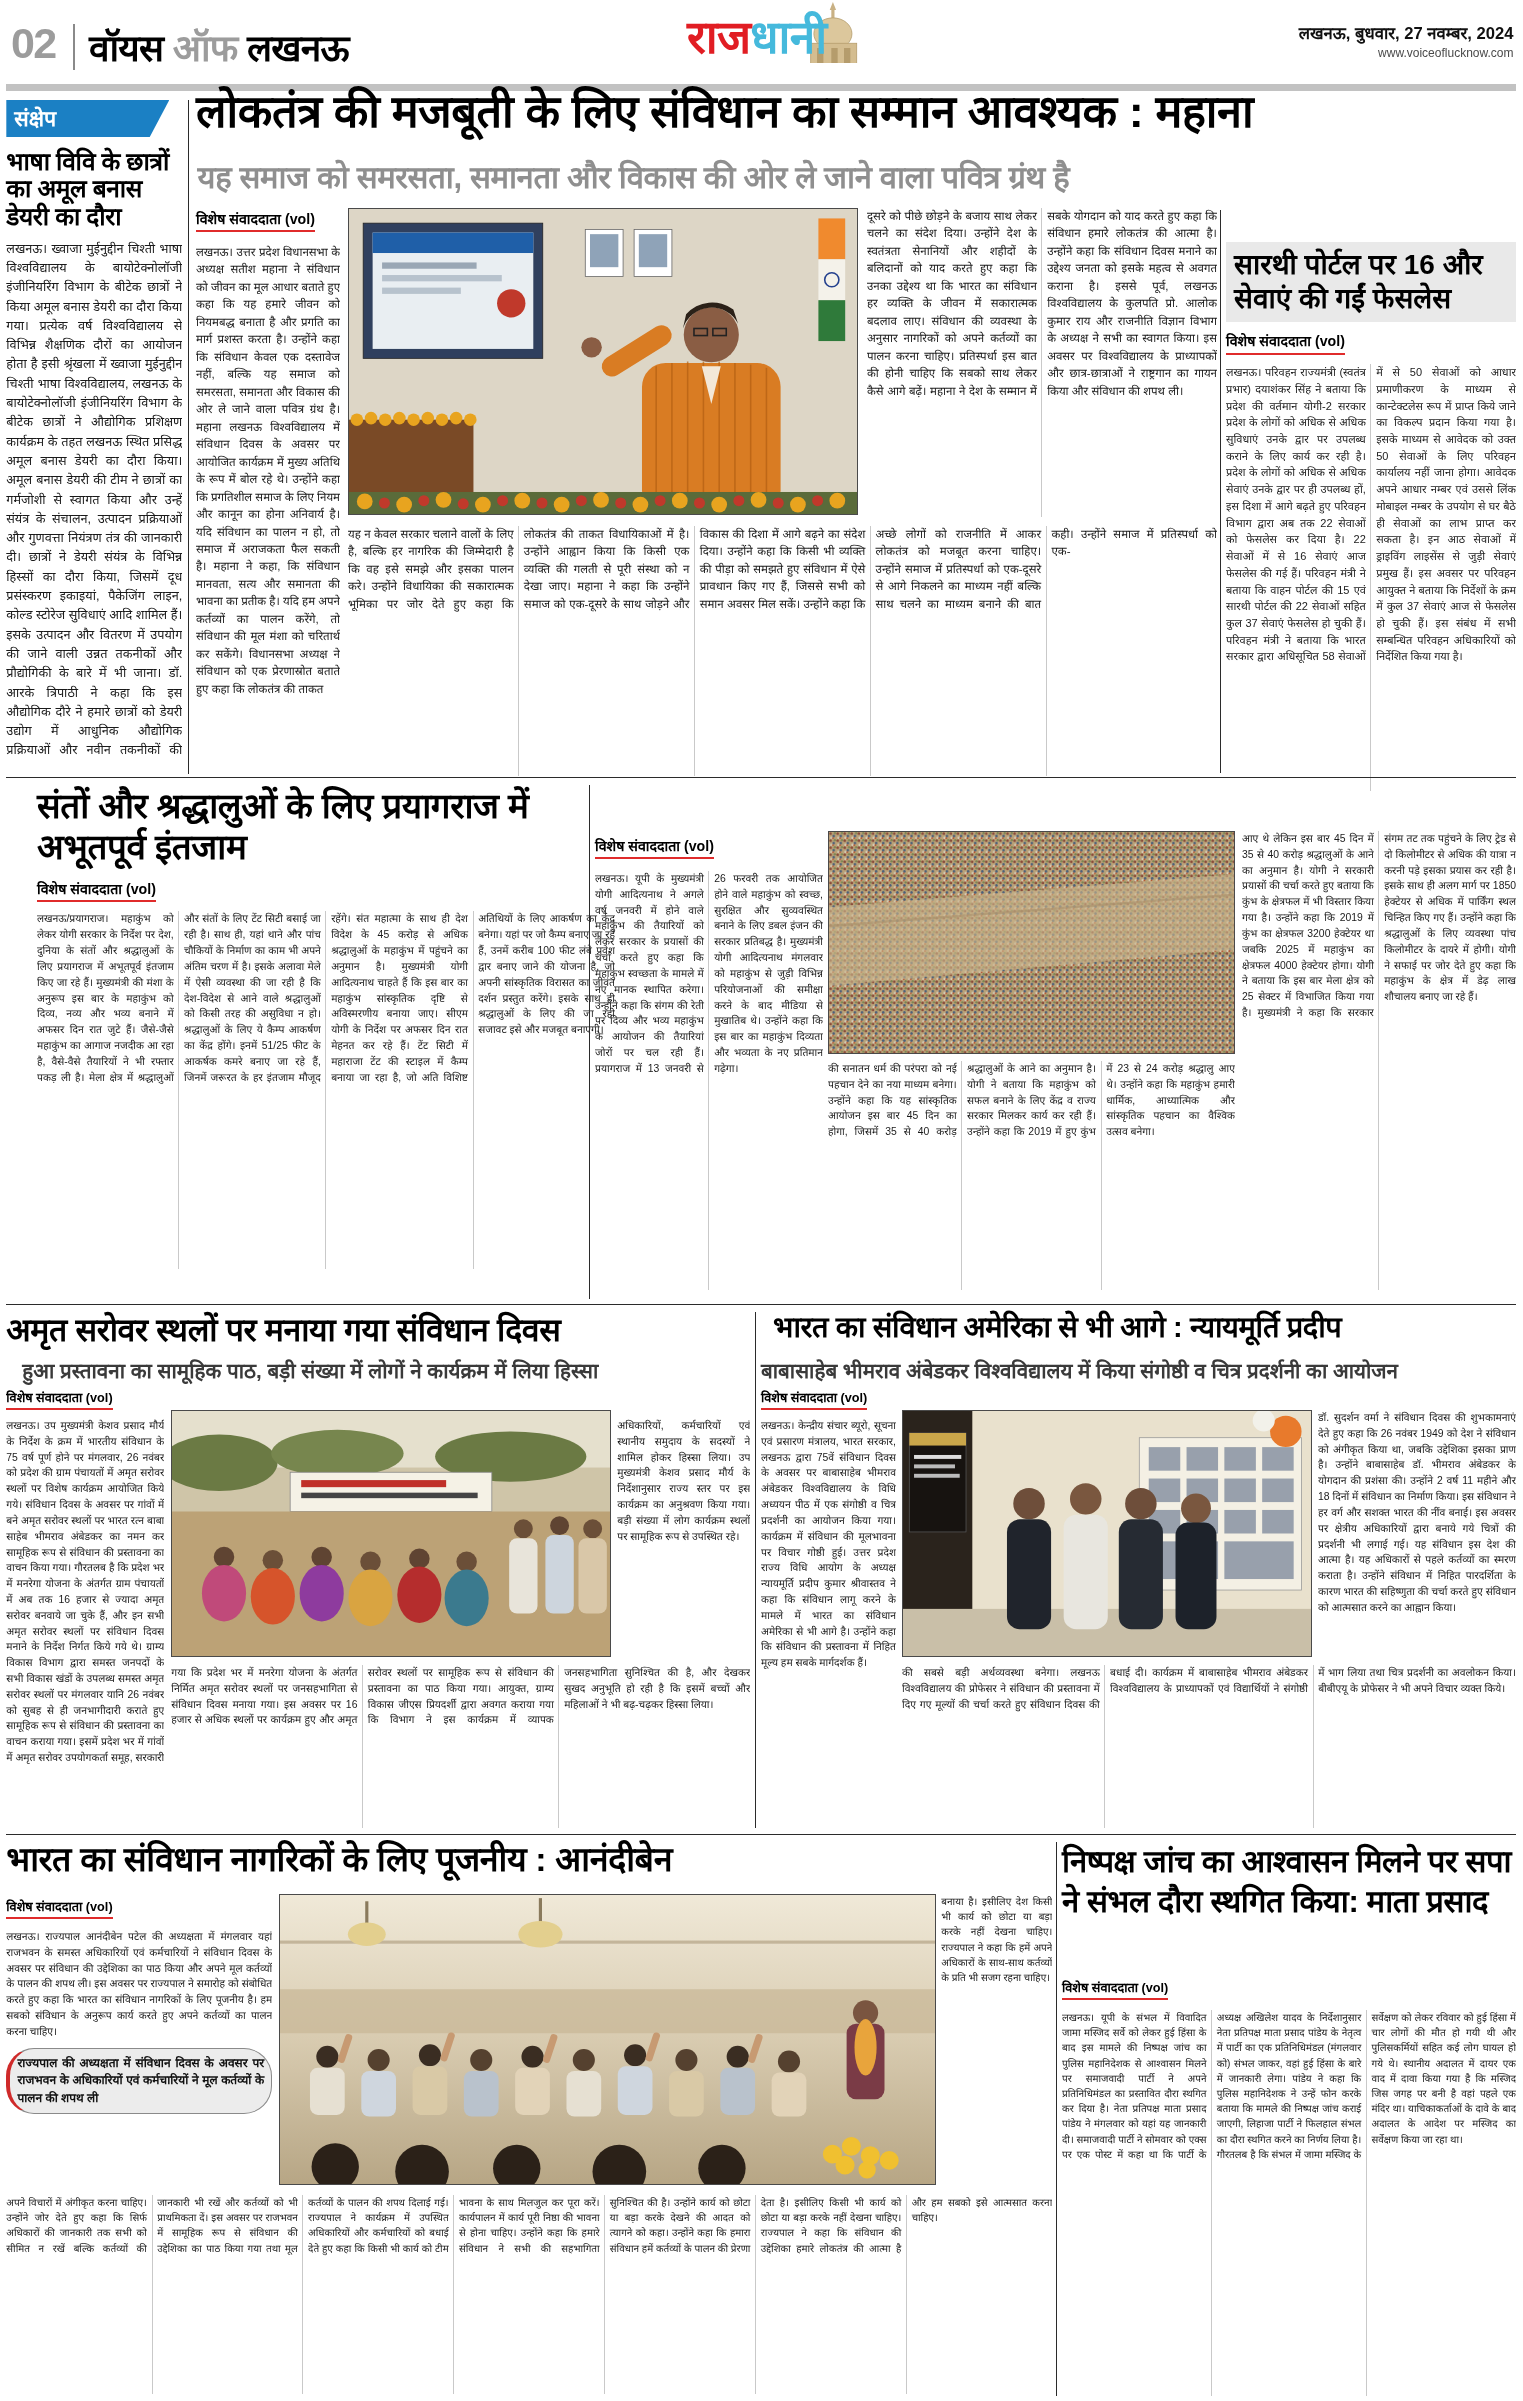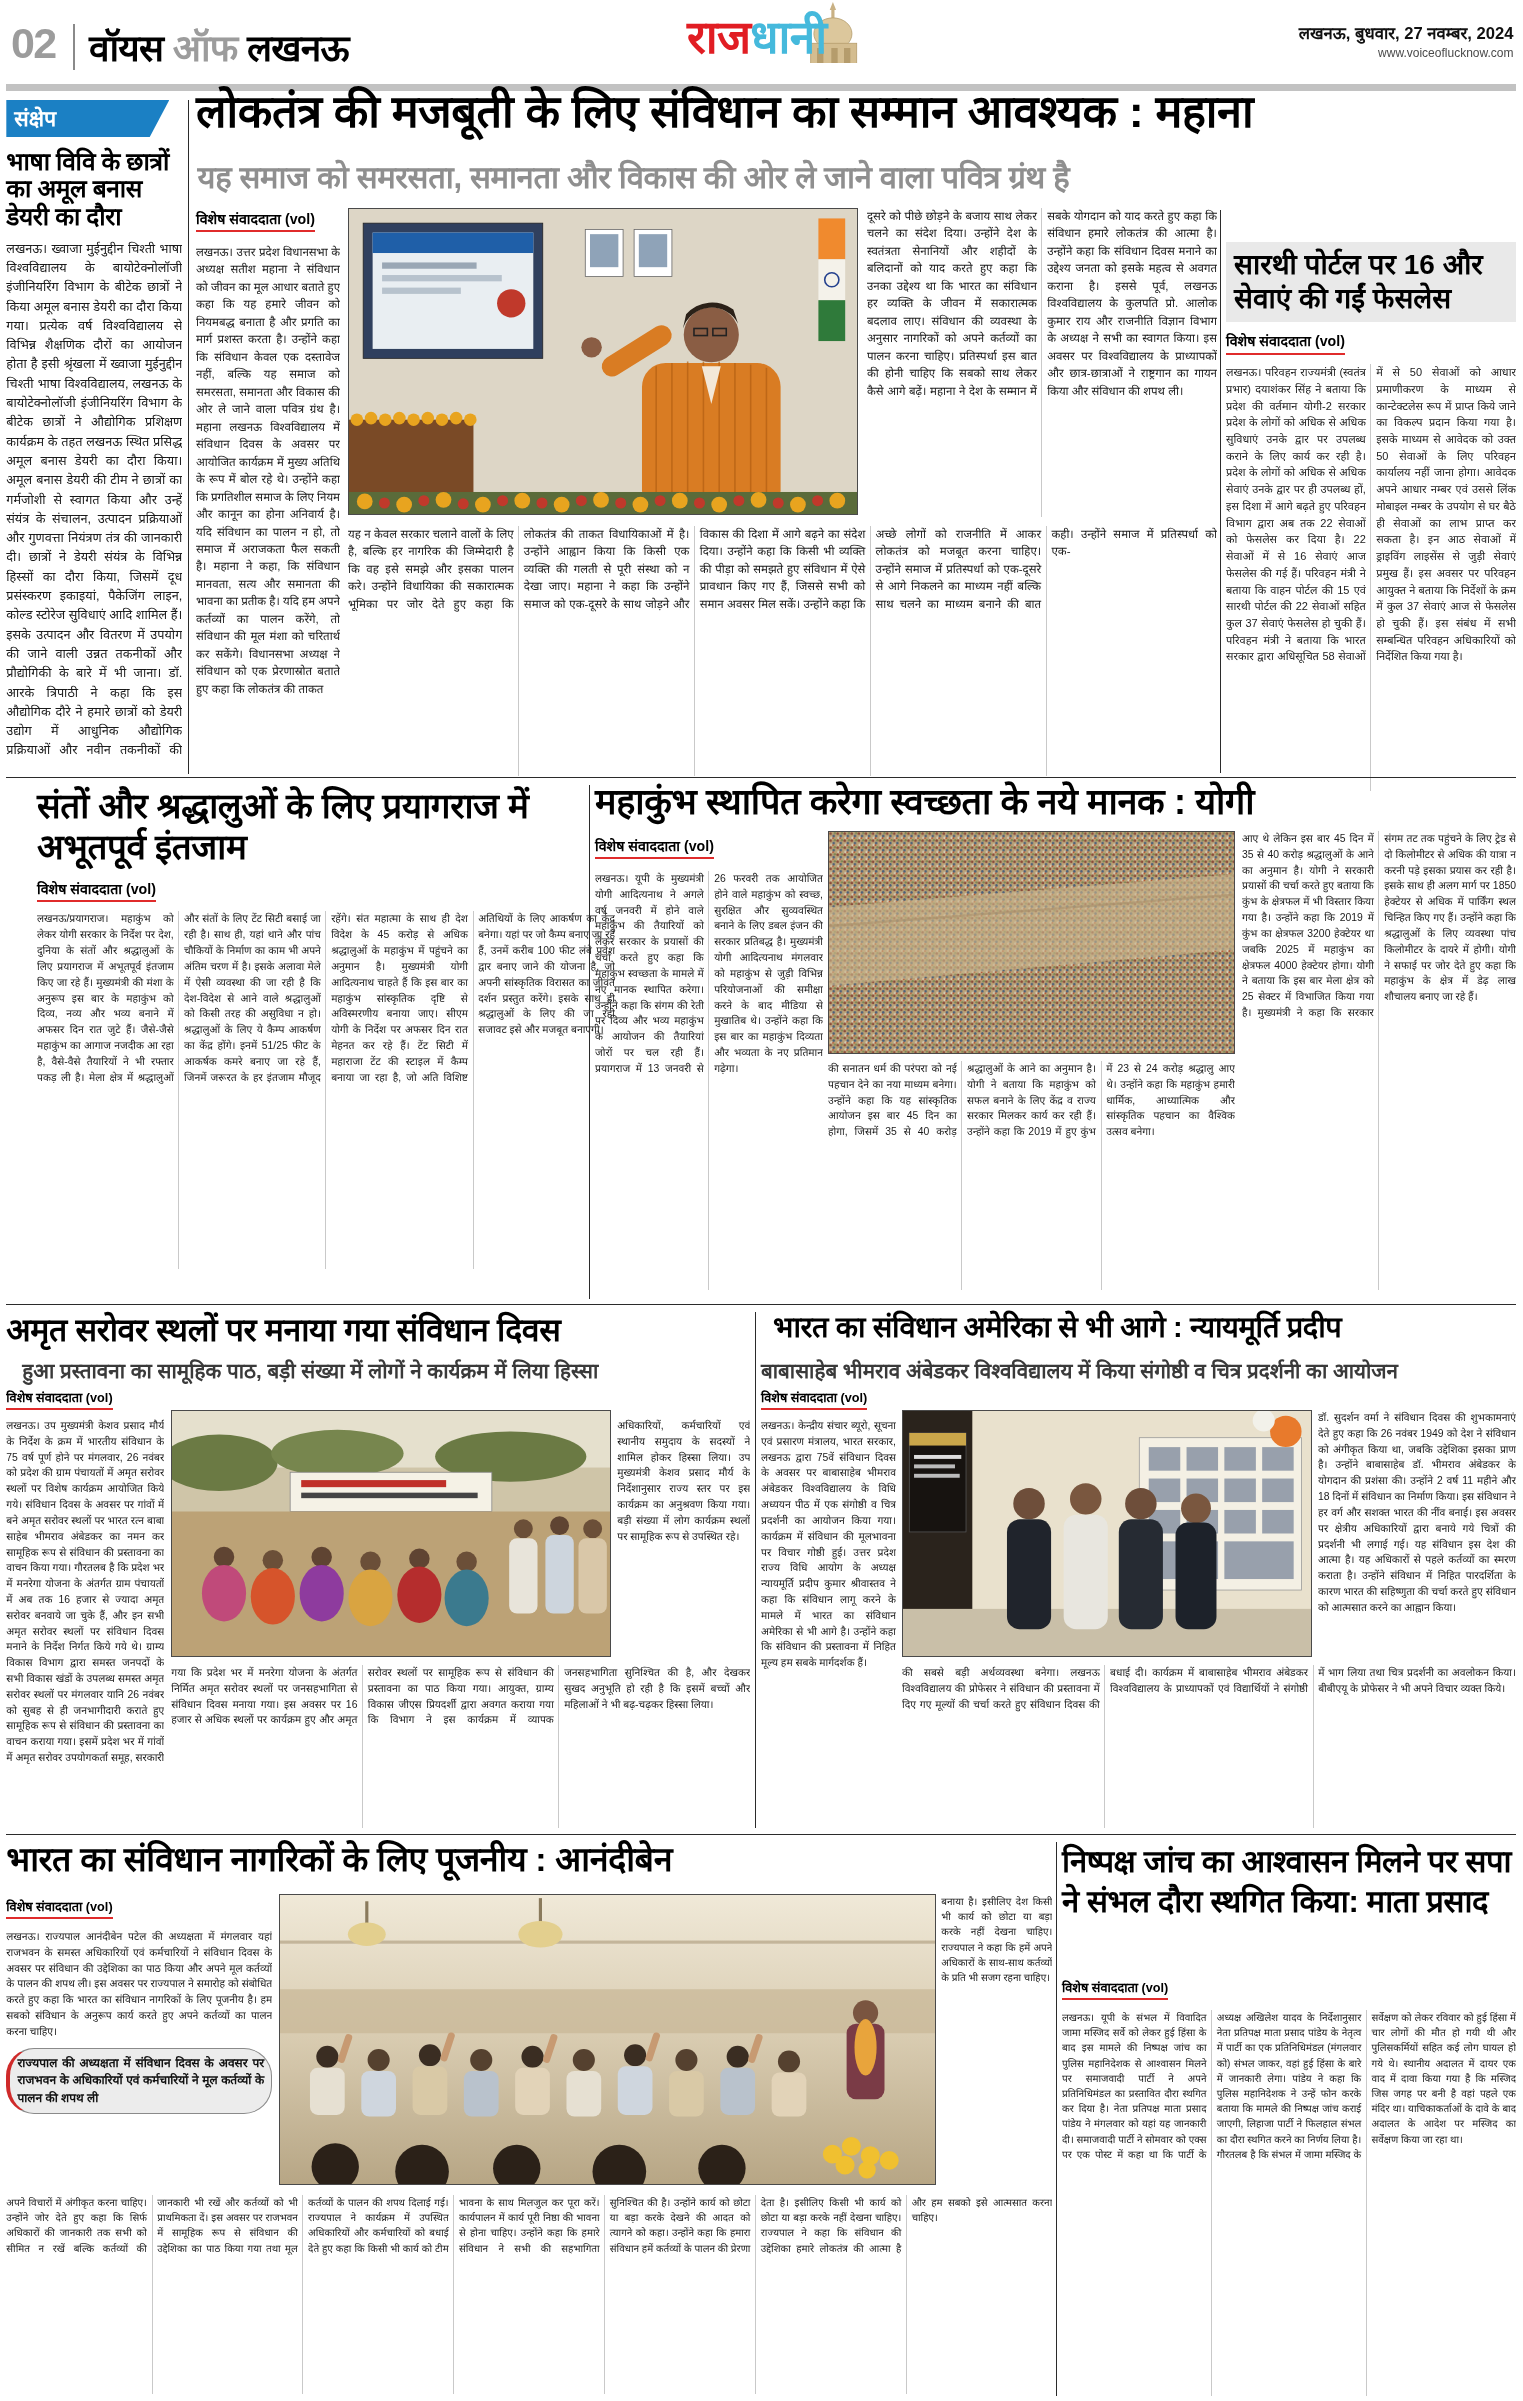--- a/index.html
+++ b/index.html
@@ -188,21 +188,20 @@
 <div class="hline" style="left:6.3px;top:777px;width:1510px;"></div>
 
 <div class="abs" style="left:1px;top:785px;width:578px;height:514px;margin-left:36px;">
   <div class="hl sec-hl-md" style="font-weight:700;">संतों और श्रद्धालुओं के लिए प्रयागराज में अभूतपूर्व इंतजाम</div>
   <span class="byline" style="margin-top:11px;">विशेष संवाददाता (vol)</span>
   <div class="body-txt cols c4" style="margin-top:9.5px;font-size:10.4px;height:358px;">लखनऊ/प्रयागराज। महाकुंभ को लेकर योगी सरकार के निर्देश पर देश, दुनिया के संतों और श्रद्धालुओं के लिए प्रयागराज में अभूतपूर्व इंतजाम किए जा रहे हैं। मुख्यमंत्री की मंशा के अनुरूप इस बार के महाकुंभ को दिव्य, नव्य और भव्य बनाने में अफसर दिन रात जुटे हैं। जैसे-जैसे महाकुंभ का आगाज नजदीक आ रहा है, वैसे-वैसे तैयारियों ने भी रफ्तार पकड़ ली है। मेला क्षेत्र में श्रद्धालुओं और संतों के लिए टेंट सिटी बसाई जा रही है। साथ ही, यहां थाने और पांच चौकियों के निर्माण का काम भी अपने अंतिम चरण में है। इसके अलावा मेले में ऐसी व्यवस्था की जा रही है कि देश-विदेश से आने वाले श्रद्धालुओं को किसी तरह की असुविधा न हो। श्रद्धालुओं के लिए ये कैम्प आकर्षण का केंद्र होंगे। इनमें 51/25 फीट के आकर्षक कमरे बनाए जा रहे हैं, जिनमें जरूरत के हर इंतजाम मौजूद रहेंगे। संत महात्मा के साथ ही देश विदेश के 45 करोड़ से अधिक श्रद्धालुओं के महाकुंभ में पहुंचने का अनुमान है। मुख्यमंत्री योगी आदित्यनाथ चाहते हैं कि इस बार का महाकुंभ सांस्कृतिक दृष्टि से अविस्मरणीय बनाया जाए। सीएम योगी के निर्देश पर अफसर दिन रात मेहनत कर रहे हैं। टेंट सिटी में महाराजा टेंट की स्टाइल में कैम्प बनाया जा रहा है, जो अति विशिष्ट अतिथियों के लिए आकर्षण का केंद्र बनेगा। यहां पर जो कैम्प बनाए जा रहे हैं, उनमें करीब 100 फीट लंबे प्रवेश द्वार बनाए जाने की योजना है, जो अपनी सांस्कृतिक विरासत का जीवंत दर्शन प्रस्तुत करेंगे। इसके साथ ही श्रद्धालुओं के लिए की जा रही सजावट इसे और मजबूत बनाएगी।</div>
 </div>
 <div class="vline" style="left:589px;top:785px;height:514px;"></div>
 
 <div class="abs" style="left:595px;top:782px;width:921px;height:517px;">
-  <div class="hl sec-hl-lg">महाकुंभ स्थापित करेगा स्वच्छता के नये मानक : योगी</div>
   <span class="byline abs" style="left:0;top:54px;">विशेष संवाददाता (vol)</span>
   <div class="abs body-txt cols c2" style="left:0;top:89px;width:228px;height:419px;font-size:10.4px;">लखनऊ। यूपी के मुख्यमंत्री योगी आदित्यनाथ ने अगले वर्ष जनवरी में होने वाले महाकुंभ की तैयारियों को लेकर सरकार के प्रयासों की चर्चा करते हुए कहा कि महाकुंभ स्वच्छता के मामले में नए मानक स्थापित करेगा। उन्होंने कहा कि संगम की रेती पर दिव्य और भव्य महाकुंभ के आयोजन की तैयारियां जोरों पर चल रही हैं। प्रयागराज में 13 जनवरी से 26 फरवरी तक आयोजित होने वाले महाकुंभ को स्वच्छ, सुरक्षित और सुव्यवस्थित बनाने के लिए डबल इंजन की सरकार प्रतिबद्ध है। मुख्यमंत्री योगी आदित्यनाथ मंगलवार को महाकुंभ से जुड़ी विभिन्न परियोजनाओं की समीक्षा करने के बाद मीडिया से मुखातिब थे। उन्होंने कहा कि इस बार का महाकुंभ दिव्यता और भव्यता के नए प्रतिमान गढ़ेगा।</div>
   <div class="abs photo" style="left:233px;top:49px;width:407px;height:223px;">
     <svg viewBox="0 0 515 282" preserveAspectRatio="none">
       <defs>
         <pattern id="crwd" width="9" height="9" patternUnits="userSpaceOnUse">
           <rect width="9" height="9" fill="#b9a177"></rect>
           <circle cx="2" cy="2" r="1.7" fill="#8a4b3a"></circle>
           <circle cx="6" cy="5" r="1.7" fill="#4a5f7a"></circle>
           <circle cx="3" cy="7.5" r="1.5" fill="#d8d2c0"></circle>

